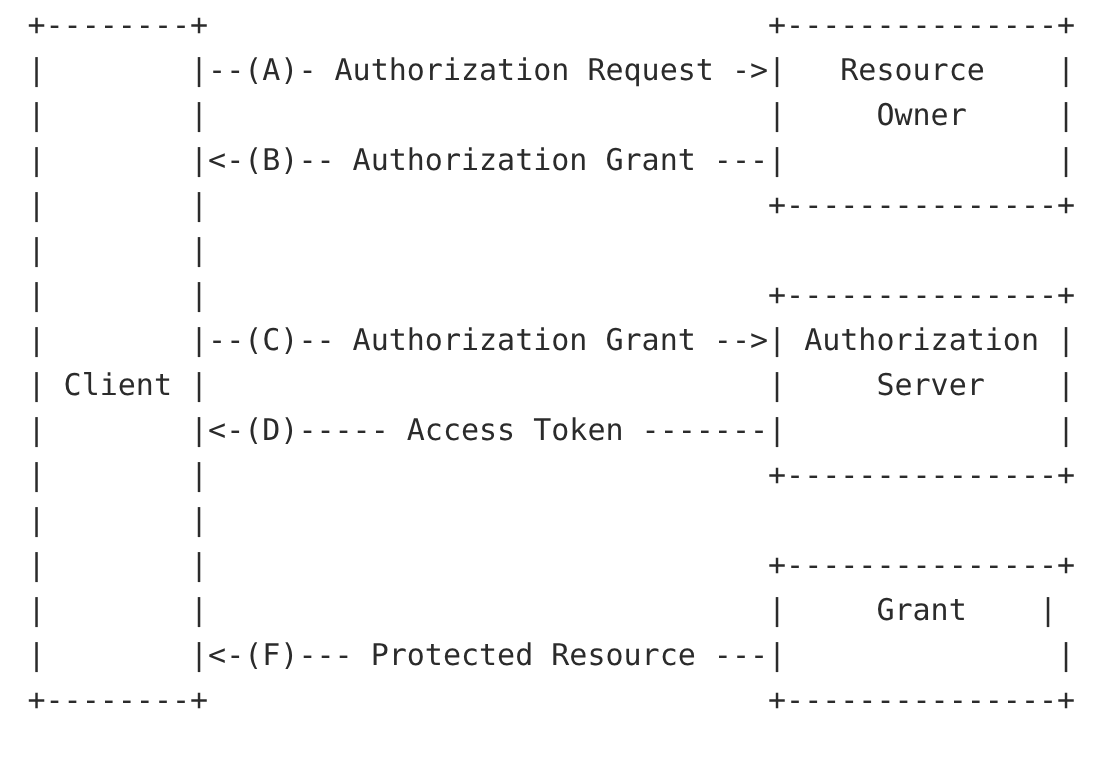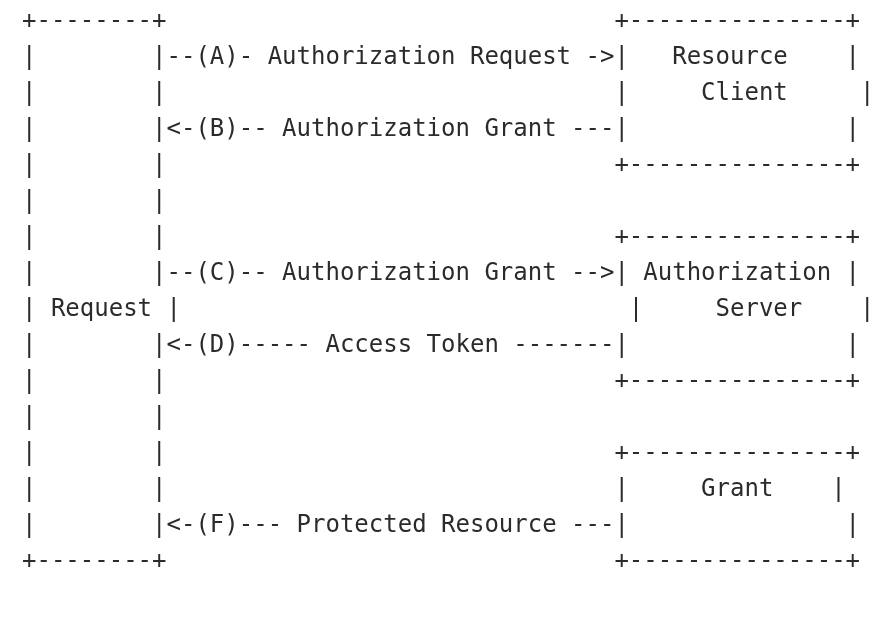--- a/index.html
+++ b/index.html
@@ -25,27 +25,27 @@
     white-space: pre;
     height: 36px;
   }
 </style>
 </head>
 <body>
 
 <div class="ascii-diagram">
   <div class="ascii-line">+--------+                               +---------------+</div>
   <div class="ascii-line">|        |--(A)- Authorization Request -&gt;|   Resource    |</div>
-  <div class="ascii-line">|        |                               |     Client     |</div>
+  <div class="ascii-line">|        |                               |     Owner     |</div>
   <div class="ascii-line">|        |&lt;-(B)-- Authorization Grant ---|               |</div>
   <div class="ascii-line">|        |                               +---------------+</div>
   <div class="ascii-line">|        |</div>
   <div class="ascii-line">|        |                               +---------------+</div>
   <div class="ascii-line">|        |--(C)-- Authorization Grant --&gt;| Authorization |</div>
-  <div class="ascii-line">| Request |                               |     Server    |</div>
+  <div class="ascii-line">| Client |                               |     Server    |</div>
   <div class="ascii-line">|        |&lt;-(D)----- Access Token -------|               |</div>
   <div class="ascii-line">|        |                               +---------------+</div>
   <div class="ascii-line">|        |</div>
   <div class="ascii-line">|        |                               +---------------+</div>
   <div class="ascii-line">|        |                               |     Grant    |</div>
   <div class="ascii-line">|        |&lt;-(F)--- Protected Resource ---|               |</div>
   <div class="ascii-line">+--------+                               +---------------+</div>
 </div>
 
 </body></html>

